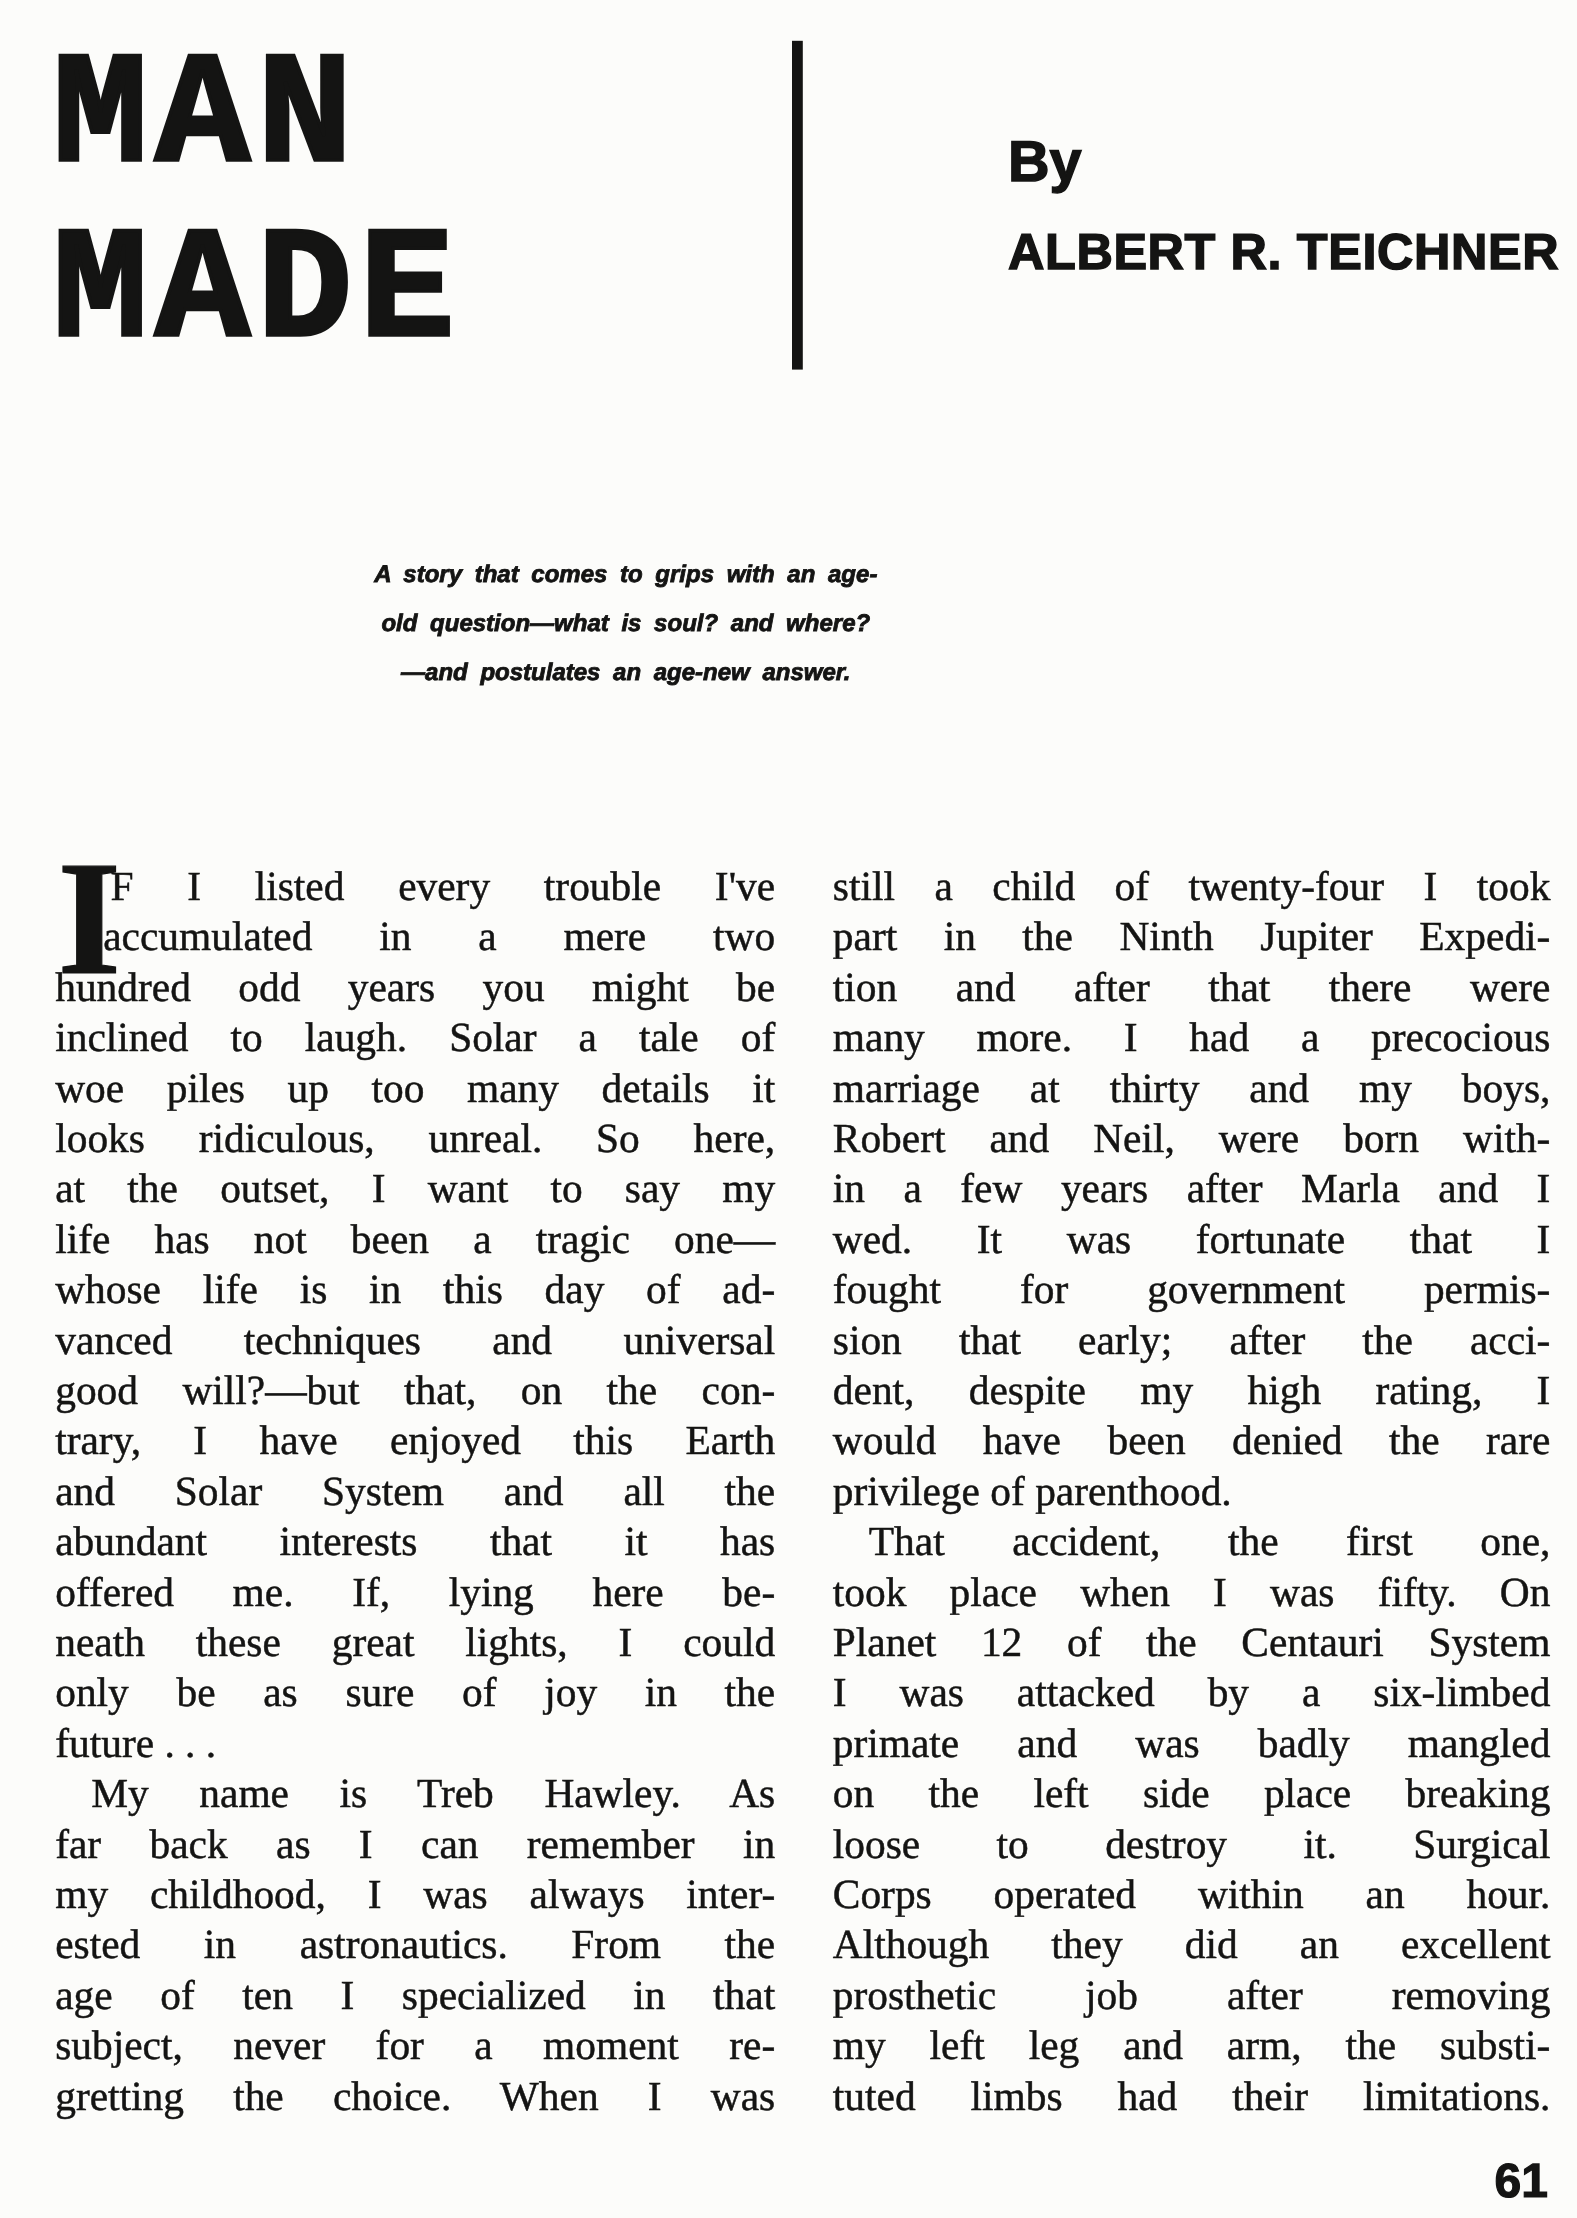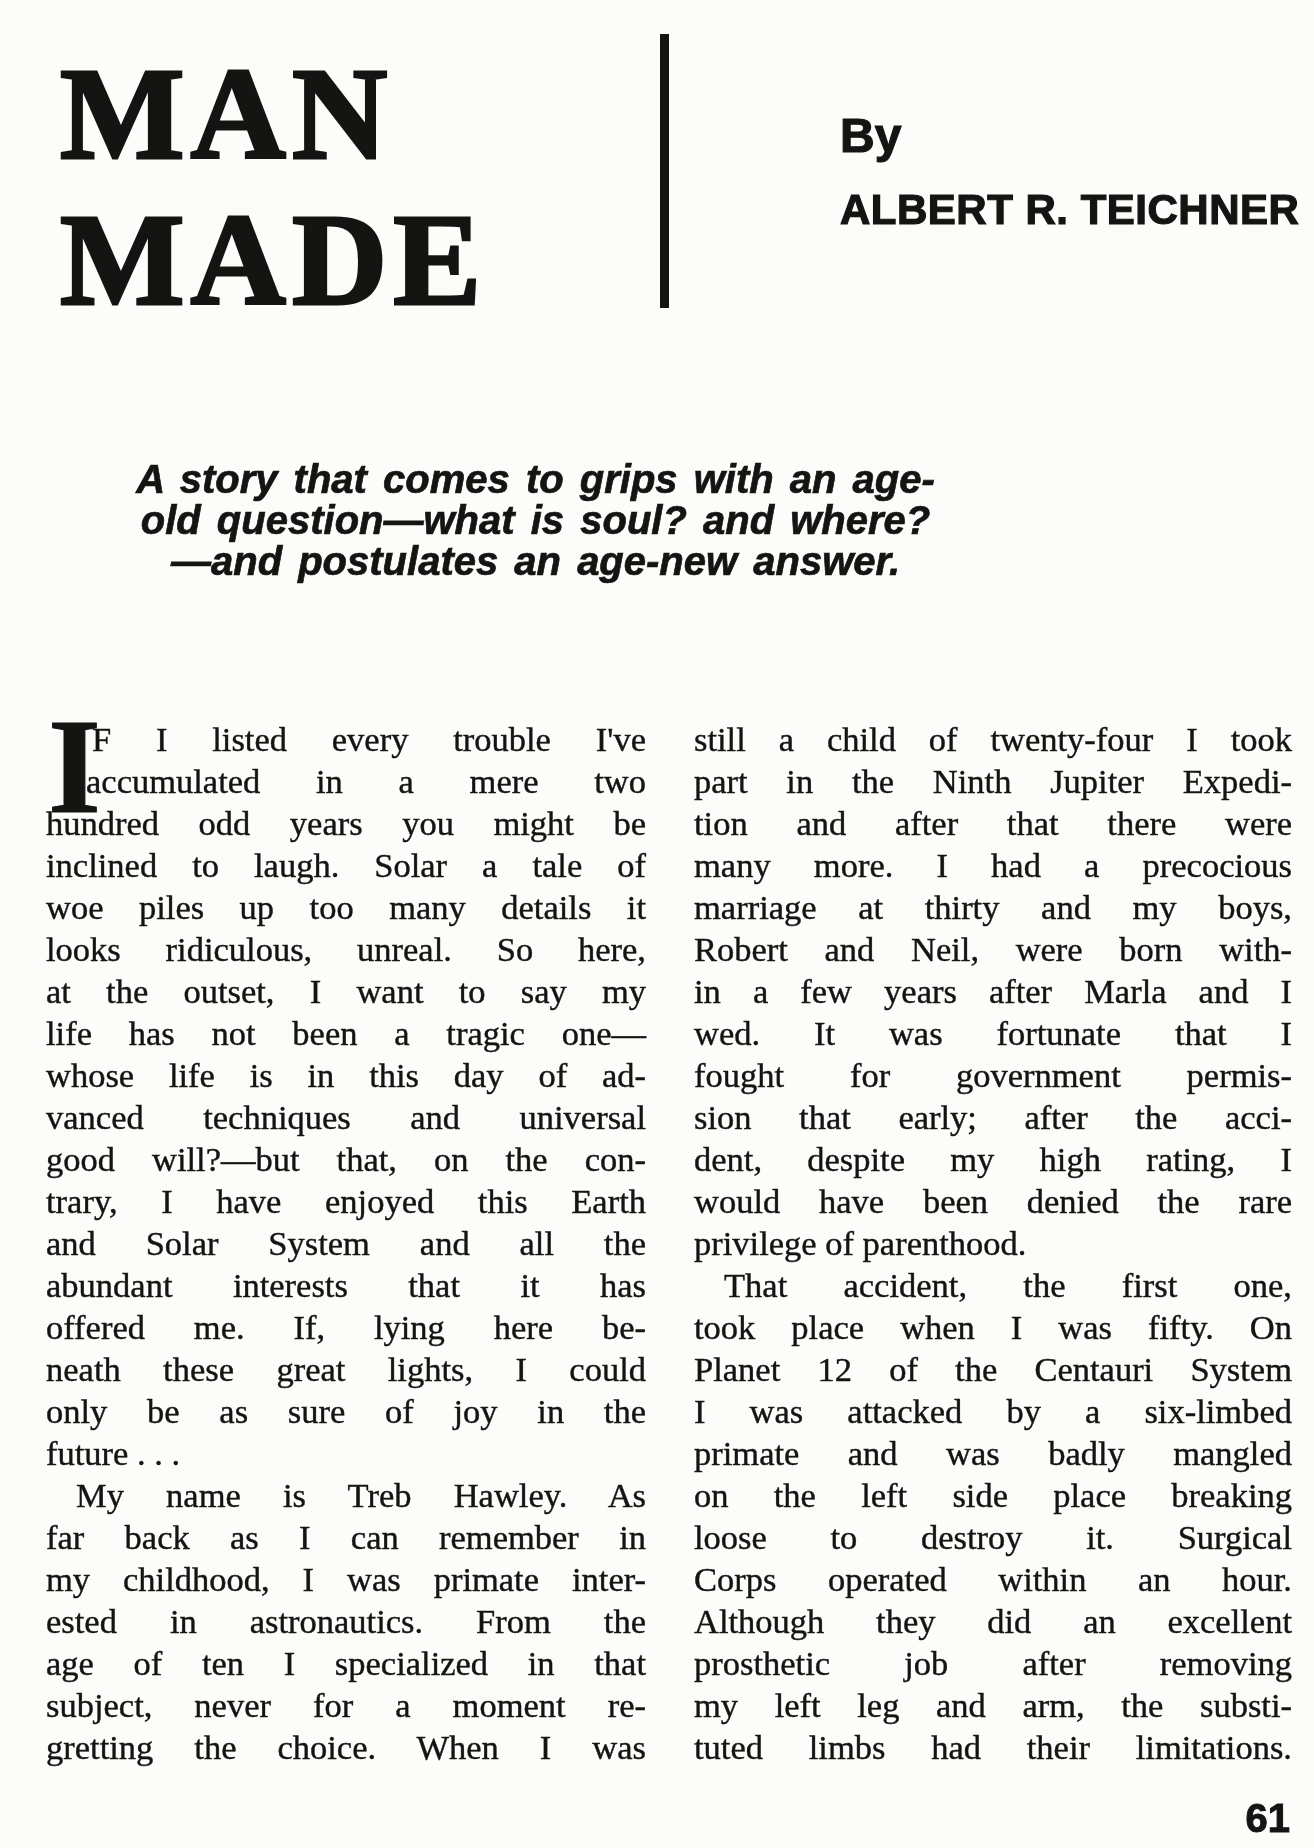--- a/index.html
+++ b/index.html
@@ -7,22 +7,22 @@
     width: 1314px; height: 1848px;
     background: var(--paper, #fcfcfa);
     position: relative; overflow: hidden;
     font-family: "Liberation Serif", serif;
     color: var(--ink, #141413);
   }
   .page { position: absolute; inset: 0; }
 
   
   .title {
-    position: absolute; left: 44px; top: 25px; margin: 16px;
-    font-family: Liberation Serif, serif;
+    position: absolute; left: 44px; top: 25px; margin: 0;
+    font-family: Liberation Mono, monospace;
     font-weight: 700; font-size: 132px; line-height: 146px;
     letter-spacing: 6px;
     -webkit-text-stroke: 3px var(--ink, #141413);
   }
   .title-line { display: block; white-space: nowrap; }
 
   
   .divider {
     position: absolute; left: 660px; top: 34px;
     width: 9px; height: 274px;
@@ -36,23 +36,22 @@
     -webkit-text-stroke: 1.2px var(--ink, #141413);
   }
   .by { font-size: 48px; line-height: 1; }
   .author { font-size: 42px; line-height: 1; margin-top: 29px; white-space: nowrap; letter-spacing: 0.5px; }
 
   
   .blurb {
     position: absolute; left: 0; top: 459px; width: 1043px;
     font-family: "Liberation Sans", sans-serif;
     font-weight: 700; font-style: italic;
-    font-size: 40px; line-height: 41px;
+    font-size: 20px; line-height: 41px;
     word-spacing: 5px;
-    padding-left: 14px;
     -webkit-text-stroke: 0.7px var(--ink, #141413);
   }
   .blurb .line { text-align: center; text-align-last: center; }
 
   
   .col {
     position: absolute; top: 718px;
     font-size: 34.5px; line-height: 42px;
     -webkit-text-stroke: 0.4px var(--ink, #141413);
   }
@@ -119,21 +118,21 @@
         <div class="line">good will?—but that, on the con-</div>
         <div class="line">trary, I have enjoyed this Earth</div>
         <div class="line">and Solar System and all the</div>
         <div class="line">abundant interests that it has</div>
         <div class="line">offered me. If, lying here be-</div>
         <div class="line">neath these great lights, I could</div>
         <div class="line">only be as sure of joy in the</div>
         <div class="line end">future . . .</div>
         <div class="line indent">My name is Treb Hawley. As</div>
         <div class="line">far back as I can remember in</div>
-        <div class="line">my childhood, I was primate inter-</div>
+        <div class="line">my childhood, I was always inter-</div>
         <div class="line">ested in astronautics. From the</div>
         <div class="line">age of ten I specialized in that</div>
         <div class="line">subject, never for a moment re-</div>
         <div class="line">gretting the choice. When I was</div>
       </div>
   </div>
 
   <div class="col col-right">
     <div class="lines">
         <div class="line">still a child of twenty-four I took</div>

